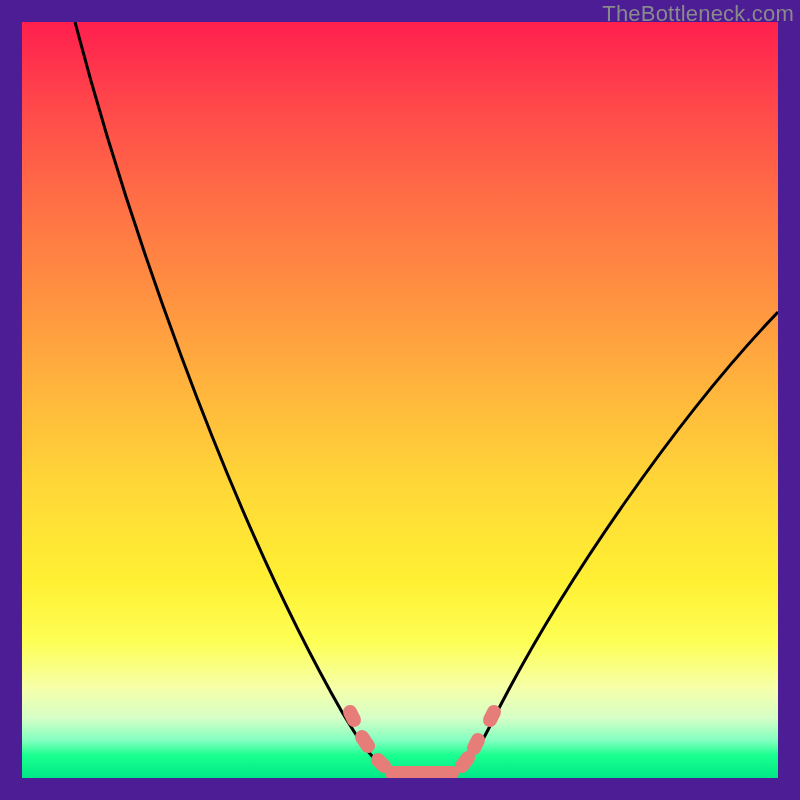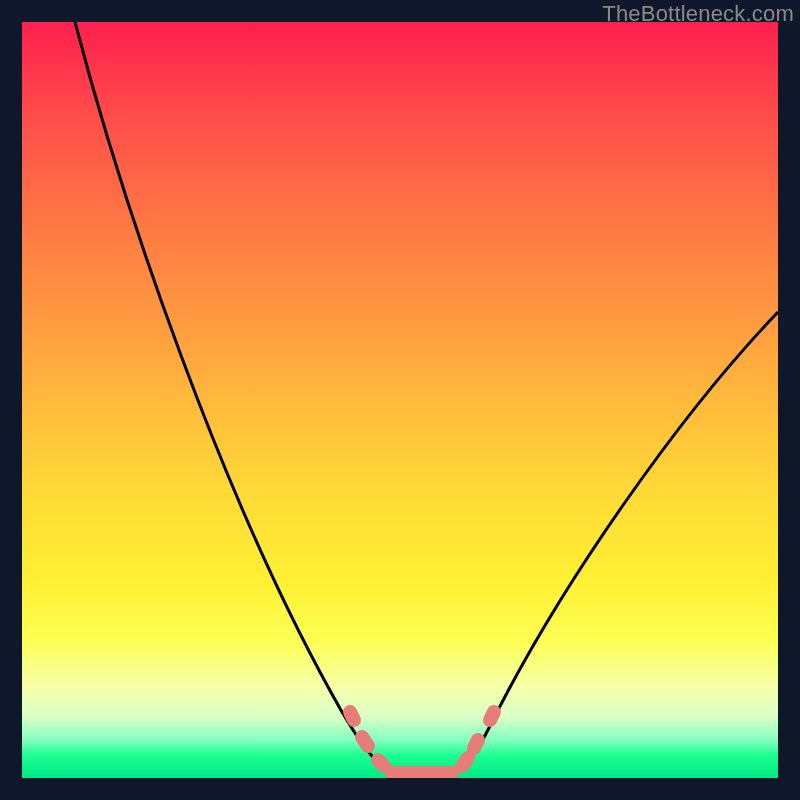--- a/index.html
+++ b/index.html
@@ -11,21 +11,21 @@
     background: #000;
     font-family: Arial, Helvetica, sans-serif;
   }
   .frame {
     position: absolute;
     left: 0;
     top: 0;
     width: 800px;
     height: 800px;
     box-sizing: border-box;
-    background: #0f172a;
+    background: #4c1d95;
   }
   .plot-area {
     position: absolute;
     left: 22px;
     top: 22px;
     width: 756px;
     height: 756px;
     background: linear-gradient(to bottom,
       #ff1f4e 0%,
       #ff4b4a 12%,

